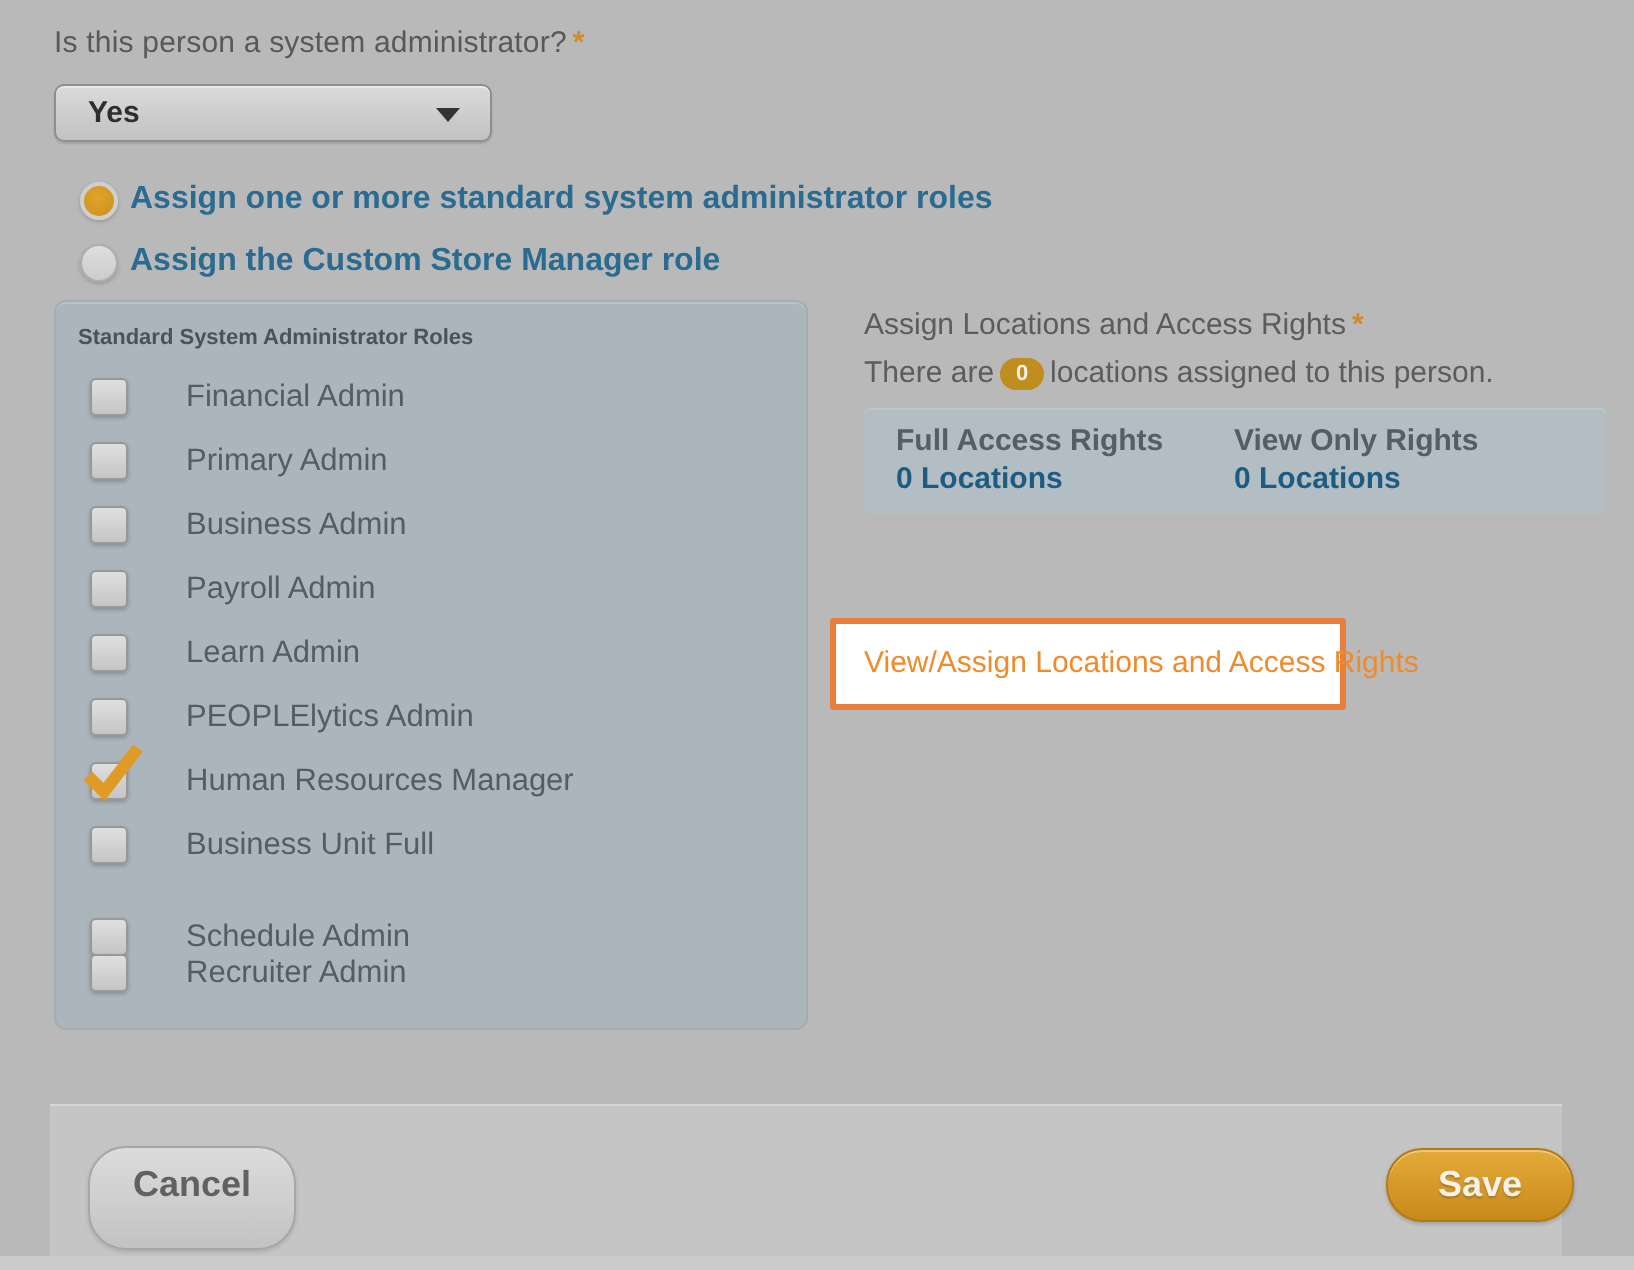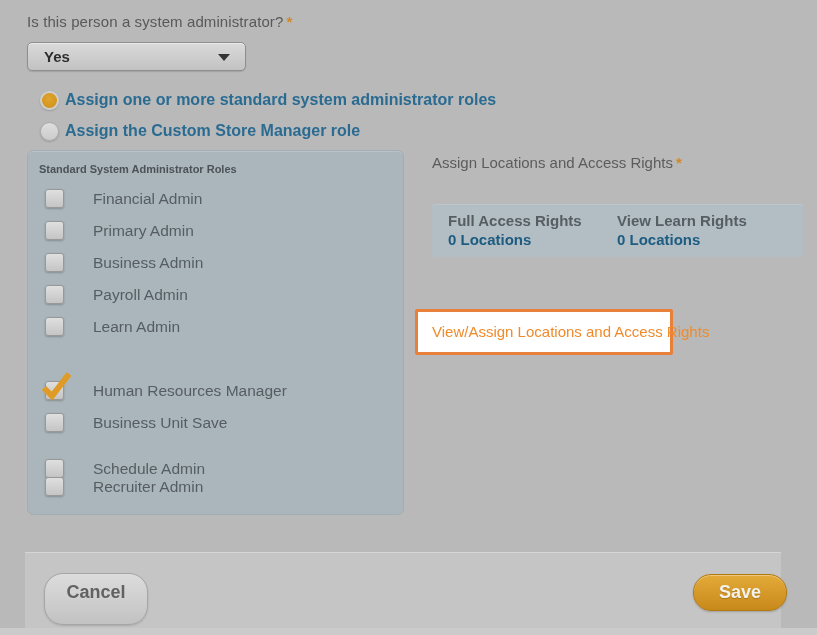--- a/index.html
+++ b/index.html
@@ -188,54 +188,60 @@
     <div class="role-row" style="top:134px">
       <span class="checkbox"></span>
 
       <span class="role-label">Payroll Admin</span>
     </div>
     <div class="role-row" style="top:166px">
       <span class="checkbox"></span>
 
       <span class="role-label">Learn Admin</span>
     </div>
+    <div class="role-row" style="top:198px">
+      <span class="checkbox"></span>
+
+      <span class="role-label">PEOPLElytics Admin</span>
+    </div>
     <div class="role-row checked selected" style="top:230px">
       <span class="checkbox"></span>
       <span class="checkmark"><svg width="31" height="29" viewBox="0 0 31 29">
             <path d="M3 16 L11 24 L28 2" stroke="#e09a26" stroke-width="6" fill="none" stroke-linejoin="miter"></path>
           </svg></span>
       <span class="role-label">Human Resources Manager</span>
     </div>
     <div class="role-row" style="top:262px">
       <span class="checkbox"></span>
 
-      <span class="role-label">Business Unit Save</span>
+      <span class="role-label">Business Unit Full</span>
     </div>
     <div class="role-row" style="top:308px">
       <span class="checkbox"></span>
 
       <span class="role-label">Schedule Admin</span>
     </div>
     <div class="role-row" style="top:326px">
       <span class="checkbox"></span>
 
       <span class="role-label">Recruiter Admin</span>
     </div>
   </div>
 
   <div class="loc-title"><span>Assign Locations and Access Rights</span><span class="req">*</span></div>
 
+  <div class="loc-summary"><span>There are</span><span class="count-badge">0</span><span>locations assigned to this person.</span></div>
 
   <div class="access-box">
     <div class="access-col c0">
       <div class="access-col-title">Full Access Rights</div>
       <div class="access-col-link">0 Locations</div>
     </div>
     <div class="access-col c1">
-      <div class="access-col-title">View Learn Rights</div>
+      <div class="access-col-title">View Only Rights</div>
       <div class="access-col-link">0 Locations</div>
     </div>
   </div>
 
   <div class="highlight-box">
     <span class="assign-link">View/Assign Locations and Access Rights</span>
   </div>
 
   <div class="footer-bar">
     <div class="btn btn-cancel">Cancel</div>

